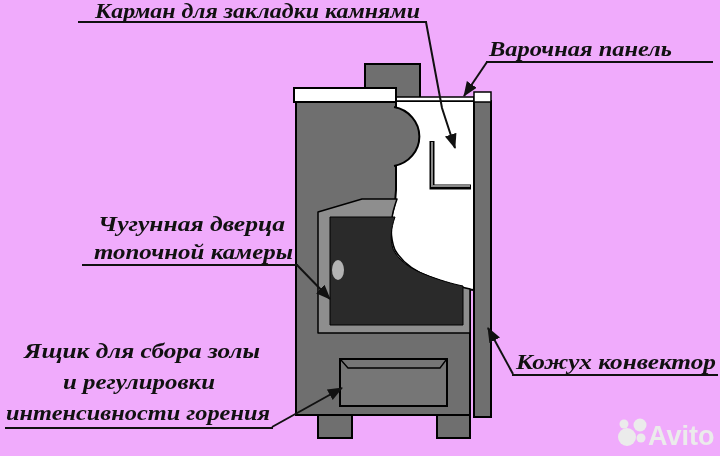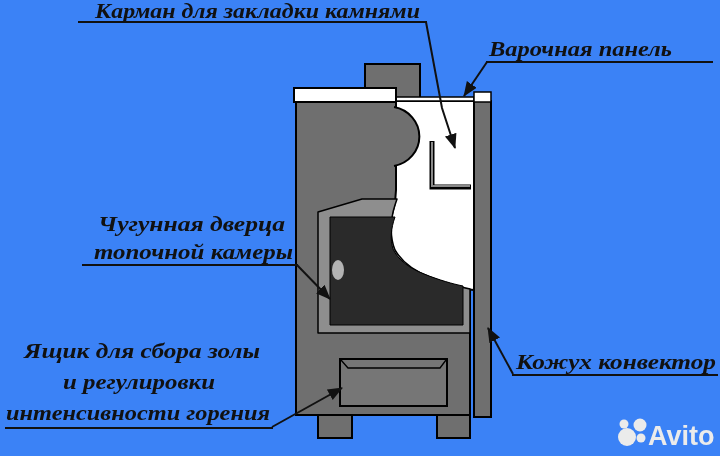--- a/index.html
+++ b/index.html
@@ -1,19 +1,19 @@
 <!DOCTYPE html>
 <html><head>
 <meta charset="utf-8">
 <style>
   html,body{margin:0;padding:0;background:#ffffff;}
   .stage{
     position:relative;
     width:720px;height:456px;
-    background:#3b82f6;
+    background:#f0abfc;
     overflow:hidden;
     font-family:"Liberation Serif", serif;
   }
   svg{display:block;}
   text.lbl{
     font-family:"Liberation Serif", serif;
     font-style:italic;
     font-weight:700;
     fill:#111111;
   }

